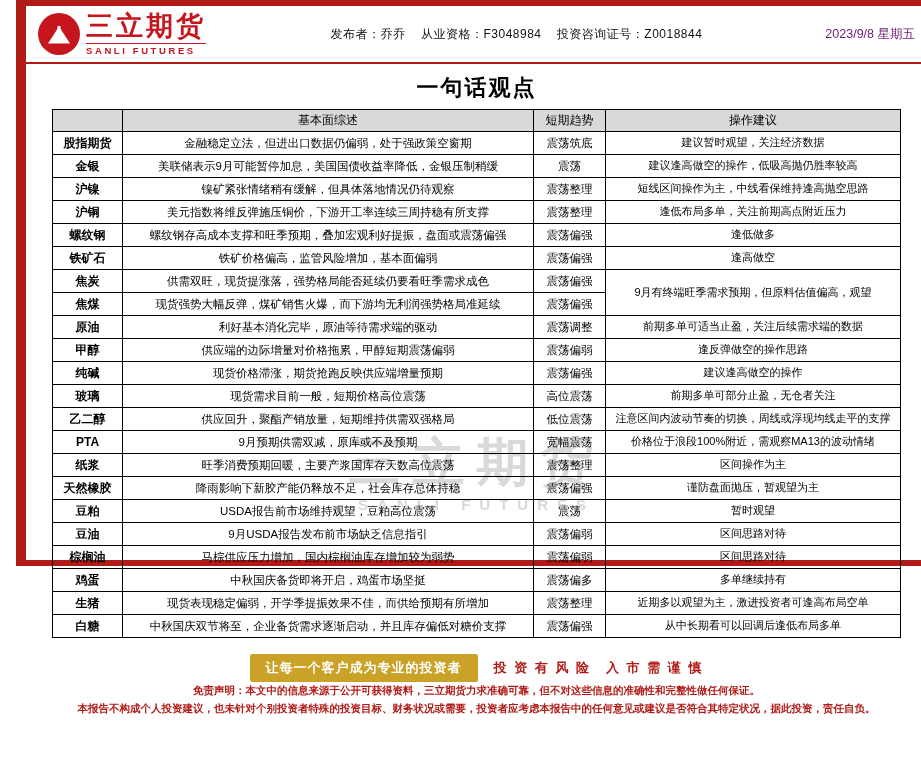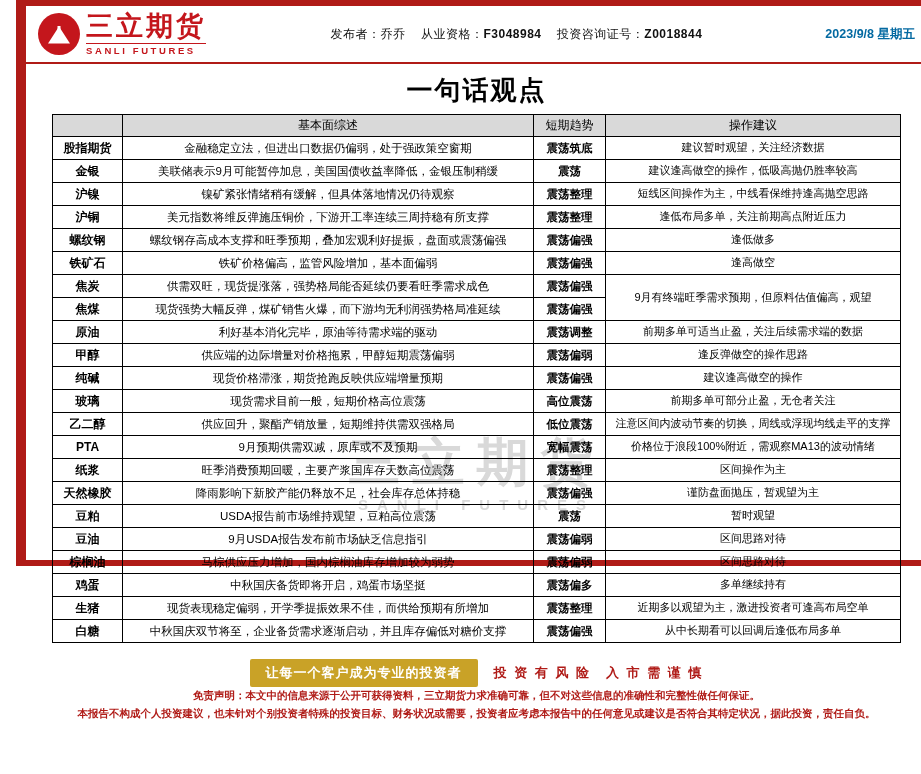--- a/index.html
+++ b/index.html
@@ -81,36 +81,36 @@
     border-top: 1.5px solid #c4161c;
     padding-top: 2px;
   }
   .header-meta {
     flex: 1;
     text-align: center;
     font-size: 12px;
     color: #111;
     letter-spacing: 0.5px;
   }
-  .header-meta b { font-weight: bold; }
+  .header-meta b { font-weight: normal; }
   .header-date {
     min-width: 150px;
     text-align: right;
     font-size: 12.5px;
-    font-weight: bold;
-    color: #0369a1;
+    font-weight: normal;
+    color: #701a75;
   }
   
   .title-bar {
     text-align: center;
     padding: 9px 0 6px;
   }
   .title-bar .title {
     font-family: "DejaVu Sans", sans-serif;
-    font-size: 26px;
+    font-size: 22px;
     font-weight: bold;
     letter-spacing: 2px;
     color: #000;
   }
   
   .watermark {
     position: absolute;
     left: 50%;
     top: 430px;
     transform: translateX(-50%);
@@ -158,21 +158,21 @@
     font-weight: normal;
     font-size: 12px;
     height: 22px;
   }
   td.name {
     font-weight: bold;
     font-size: 12px;
     white-space: nowrap;
   }
   td.desc { font-size: 11.5px; }
-  td.trend { font-size: 11.5px; white-space: nowrap; font-weight: bold; }
+  td.trend { font-size: 11.5px; white-space: nowrap; }
   td.advice { font-size: 11px; }
   col.c-name { width: 70px; }
   col.c-desc { width: auto; }
   col.c-trend { width: 72px; }
   col.c-advice { width: 295px; }
   tbody tr { height: 23px; }
   
   .slogan-row {
     margin-top: 16px;
     display: flex;

